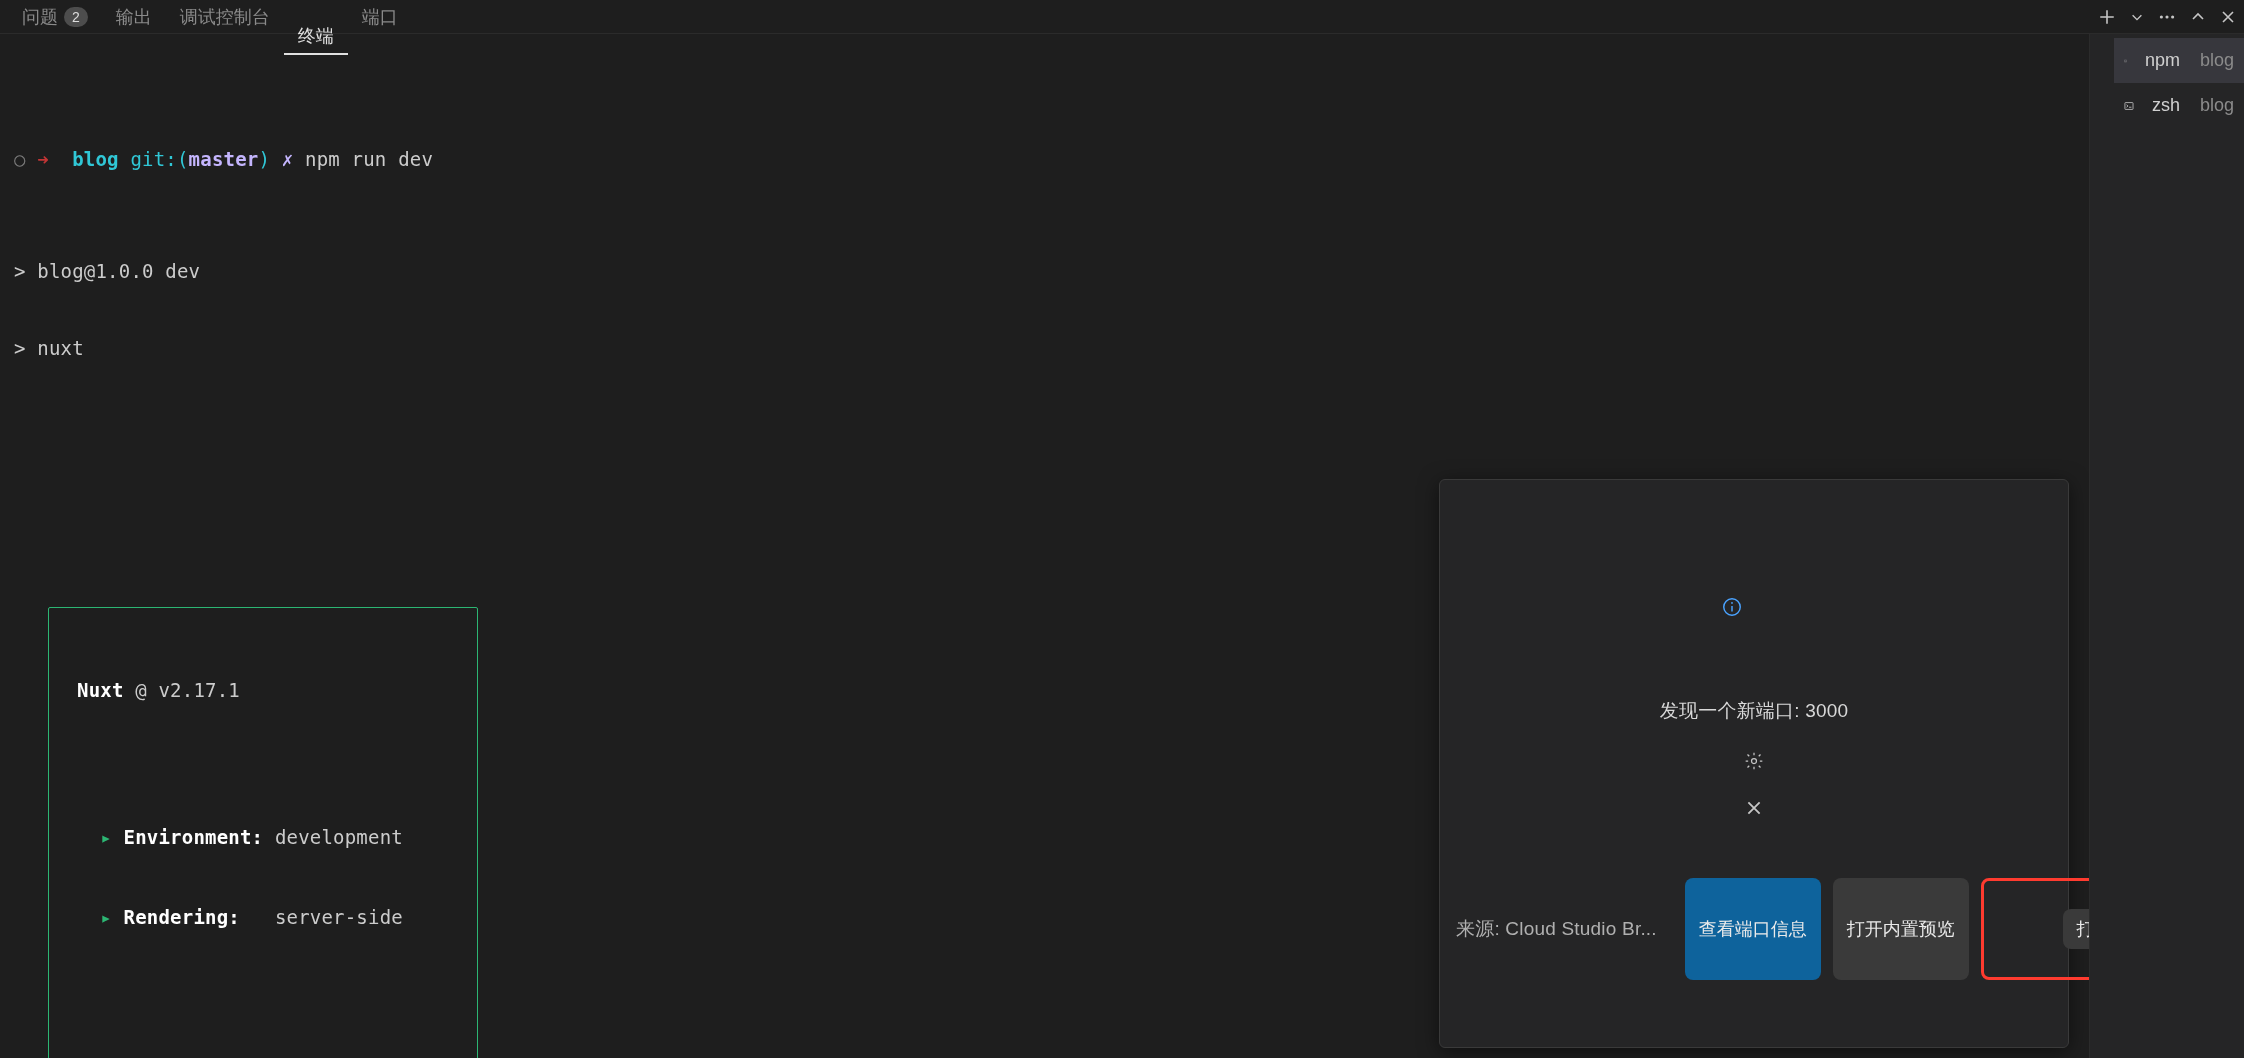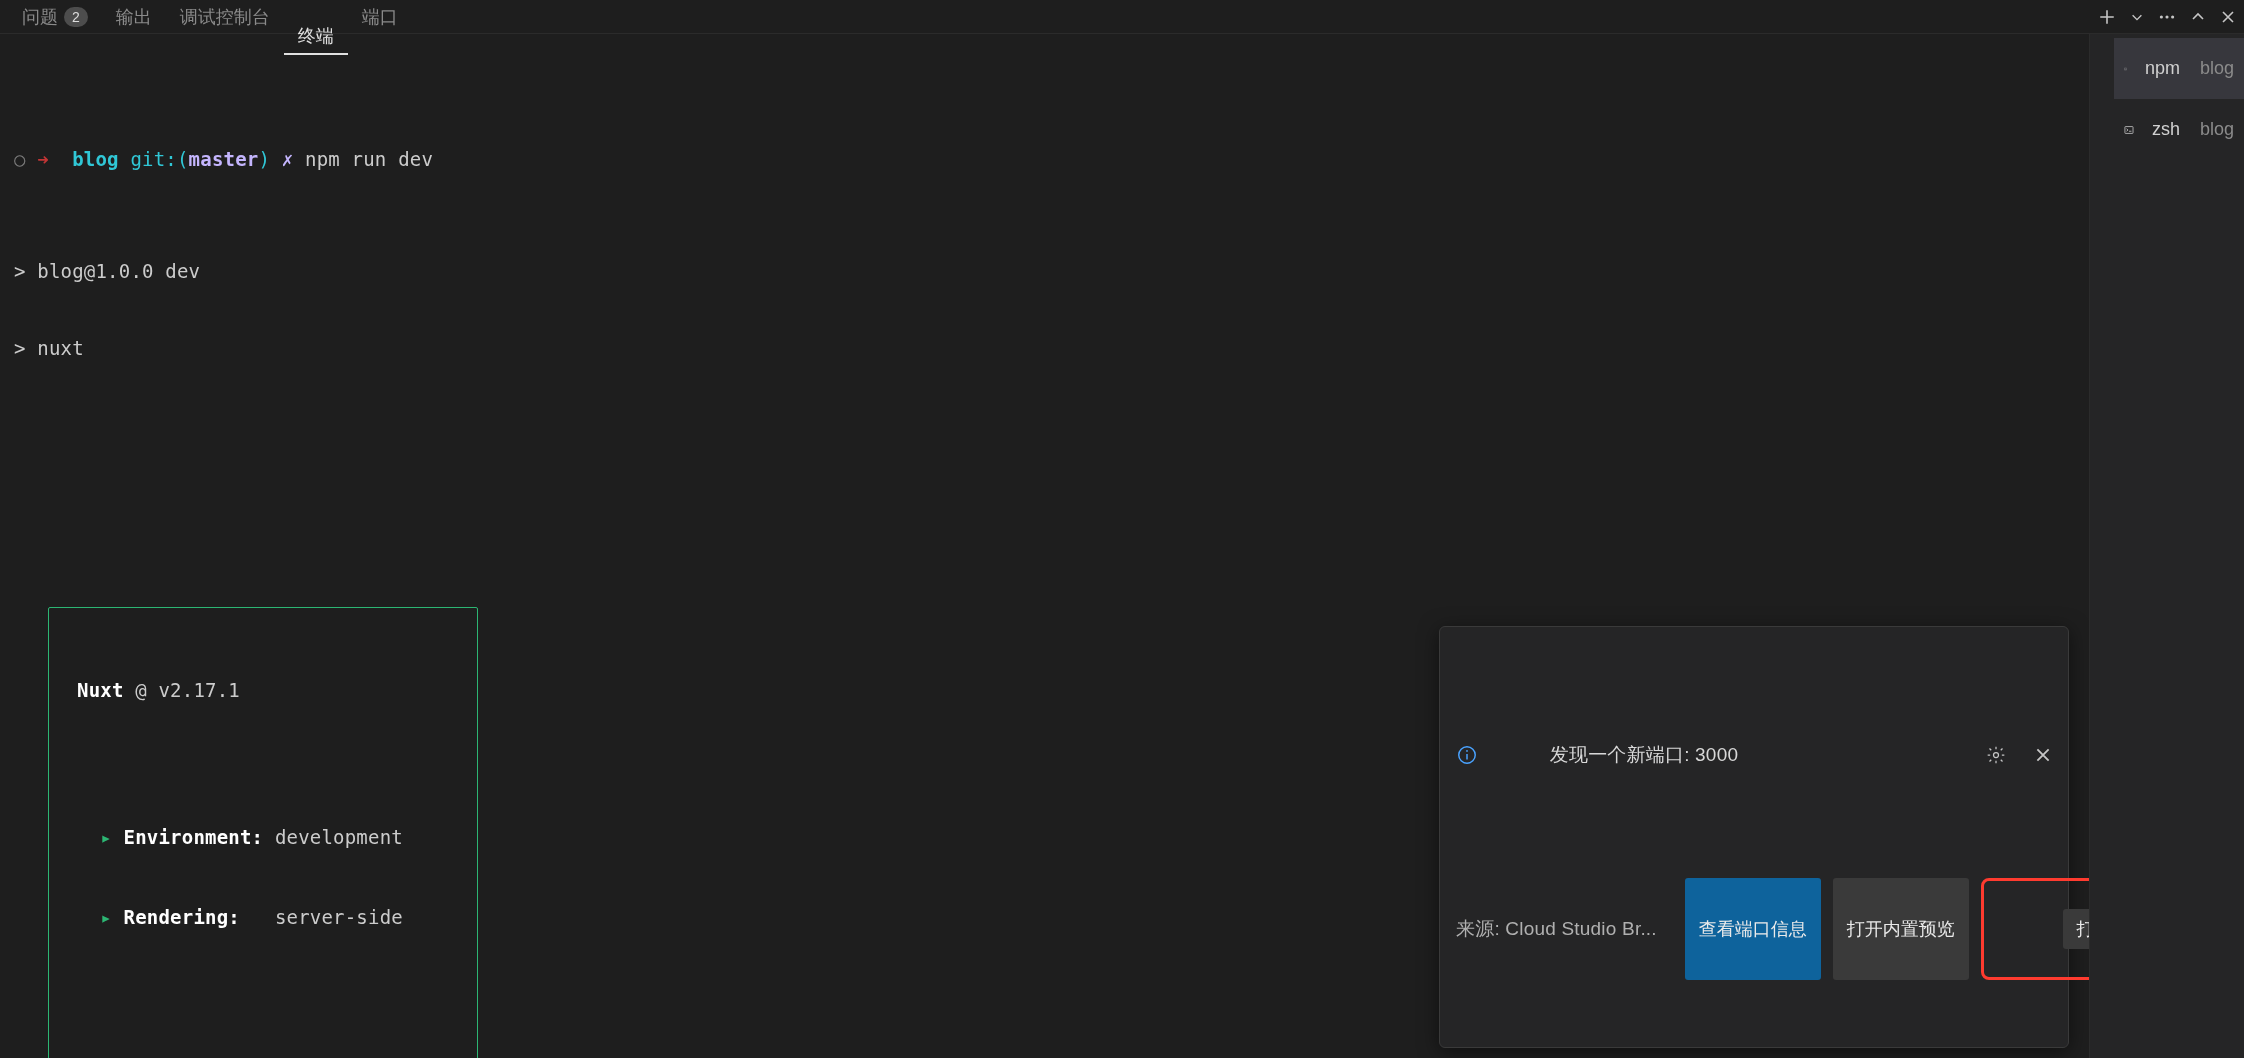--- a/index.html
+++ b/index.html
@@ -76,45 +76,45 @@
   
   .sessions {
     width: 155px; background: #252526;
     border-left: 1px solid #2b2b2b;
     padding-top: 4px;
     font-family: -apple-system, "Segoe UI", sans-serif;
     font-size: 18px;
   }
   .session {
     display: flex; align-items: center; gap: 18px;
-    padding: 20px 10px; color: #d0d0d0; cursor: pointer; margin-left: 24px;
+    padding: 12px 10px; color: #d0d0d0; cursor: pointer; margin-left: 24px;
   }
   .session.active { background: #37373d; }
   .session .sub { color: #8b8b8b; margin-left: 2px; }
   .termicon { width: 18px; height: 18px; }
 
   
   .toast {
     position: absolute; right: 20px; bottom: 10px;
     width: 630px;
     background: #252526;
     border: 1px solid #3a3a3a;
     border-radius: 6px;
     box-shadow: 0 4px 20px rgba(0,0,0,.5);
     padding: 14px 16px 16px 16px;
     font-family: -apple-system, "Segoe UI", sans-serif;
     font-size: 19px;
     color: #d8d8d8;
   }
-  .toast-head { display: flex; align-items: center; gap: 28px; }
+  .toast-head { display: flex; align-items: center; gap: 28px; flex-direction: column; }
   .toast-title { flex: 1; }
   .toast-sub { color: #b0b0b0; margin-top: 10px; display: flex; align-items: center; gap: 28px; }
   .toast-buttons { display: inline-flex; gap: 12px; margin-left: auto; }
   .btn {
-    padding: 8px 14px; border-radius: 3px;
+    padding: 8px 14px; border-radius: 8px;
     background: #3a3a3a; color: #eaeaea;
     border: none; cursor: pointer; font-size: 18px;
     font-family: inherit;
   }
   .btn.primary { background: #0e639c; }
   .highlight-box {
     border: 3px solid #ff3b2f; border-radius: 8px;
     padding: 2px;
   }
 </style>

